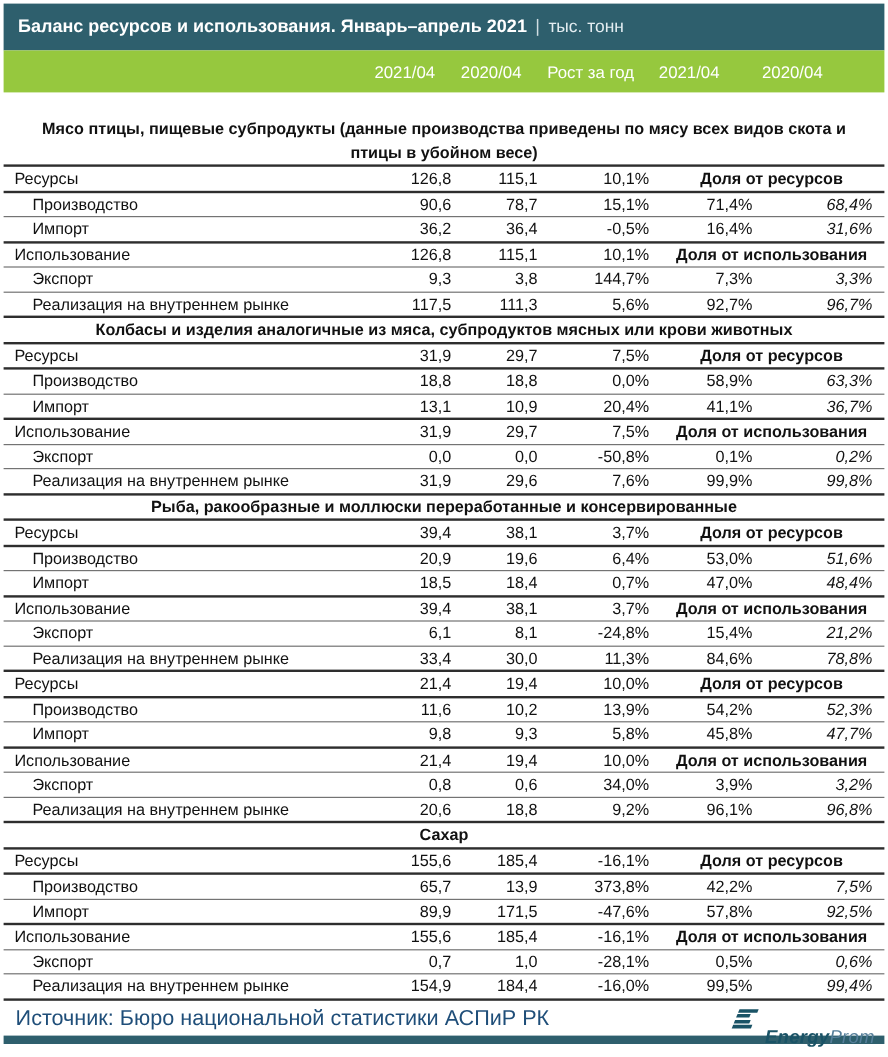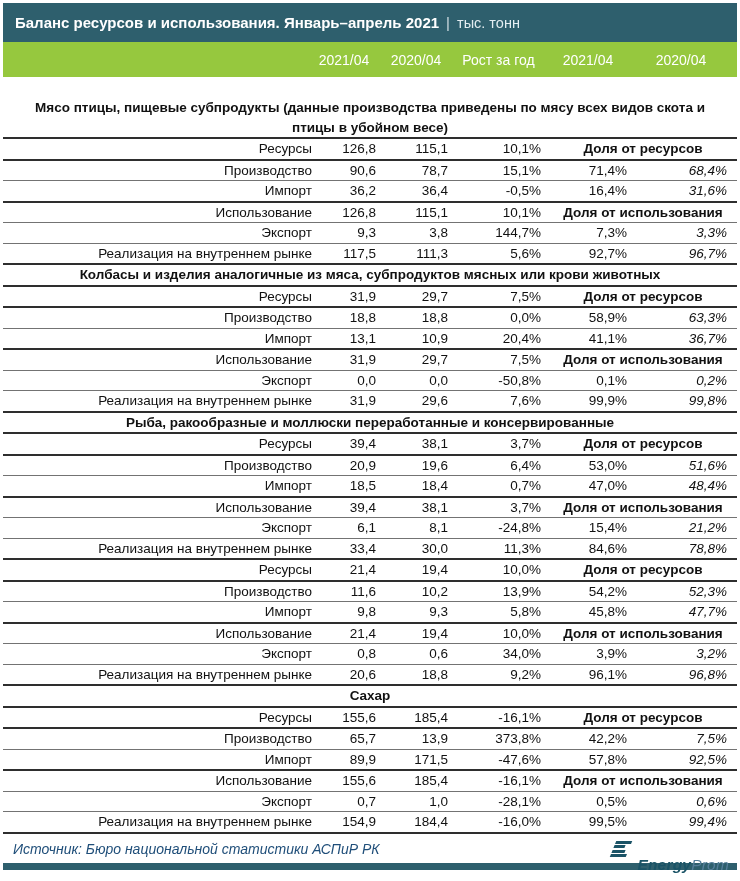--- a/index.html
+++ b/index.html
@@ -10,39 +10,39 @@
   .title-bar { height:39px; background:var(--c-header,#2E5F6D); color:#fff;
                display:flex; align-items:center; padding:0 12px; }
   .title-main { font-weight:bold; font-size:15px; }
   .title-sep  { margin:0 7px; color:#cfdde2; font-size:15px; }
   .title-unit { font-size:14.5px; color:#e3edf1; }
 
   .grid { display:grid; grid-template-columns:309px 72px 72px 93px 86px 102px; }
 
   .col-header { height:35px; background:var(--c-green,#96C83E); color:#fff;
                 font-size:14px; align-items:center; }
-  .col-header .ch { text-align:center; padding-right:8px; }
+  .col-header .ch { text-align:left; padding-right:8px; }
   .col-header .ch.last { padding-right:10px; }
 
   .table-body { padding-top:21px; }
   .sec-header { font-weight:bold; font-size:13.5px; text-align:center;
                 line-height:19.5px; padding:0 22px; border-bottom:2px solid #2e2e2e; }
   .data-row { align-items:center; height:21.5px; }
   .data-row.b1 { border-bottom:1px solid #737373; height:20.5px; }
   .data-row.b2 { border-bottom:2px solid #2e2e2e; }
   .c { font-size:13.5px; line-height:19.5px; white-space:nowrap; overflow:hidden; }
-  .c.label { padding-left:9px; text-align:right; }
+  .c.label { padding-left:9px; text-align:left; }
   .c.label.ind { padding-left:24px; }
   .c.num { text-align:right; padding-right:8px; }
   .c.num.last { padding-right:10px;font-style:italic; }
   .c.share-span { grid-column:5 / 7; text-align:center; font-weight:bold; }
 
   .footer { height:26px; margin-top:2px; display:flex; align-items:center;
             justify-content:space-between; padding:0 8px 0 10px; }
-  .source { font-style:italic; font-size:14px; color:var(--c-source,#1F4E79); }
+  .source { font-size:18px; color:var(--c-source,#1F4E79); }
   .logo { display:flex; align-items:center; gap:5px; }
   .logo-icon { width:19px; height:16px; display:flex; flex-direction:column;
                justify-content:space-between; transform:skewX(-22deg); }
   .logo-icon i { display:block; height:2.6px; background:var(--c-logo-dark,#1A5366); }
   .logo-icon i:nth-child(1){ width:16px; }
   .logo-icon i:nth-child(2){ width:11px; }
   .logo-icon i:nth-child(3){ width:13px; }
   .logo-icon i:nth-child(4){ width:16px; }
   .logo-text { font-size:15.5px; font-style:italic; letter-spacing:.2px;margin-top:32px; }
   .logo-bold  { font-weight:bold; color:var(--c-logo-dark,#1A5366); }

